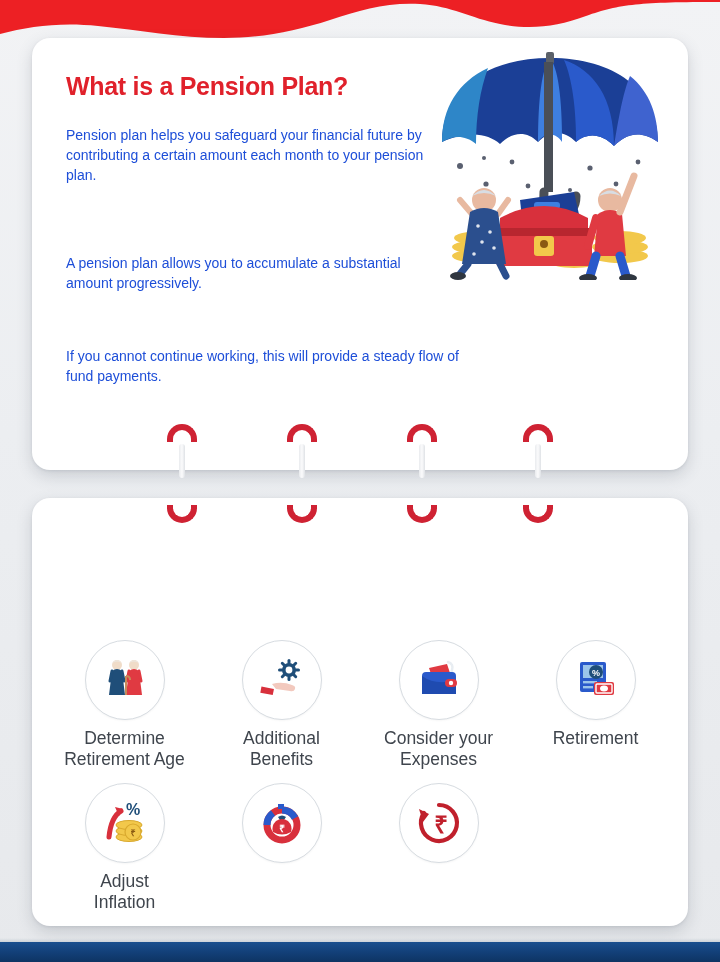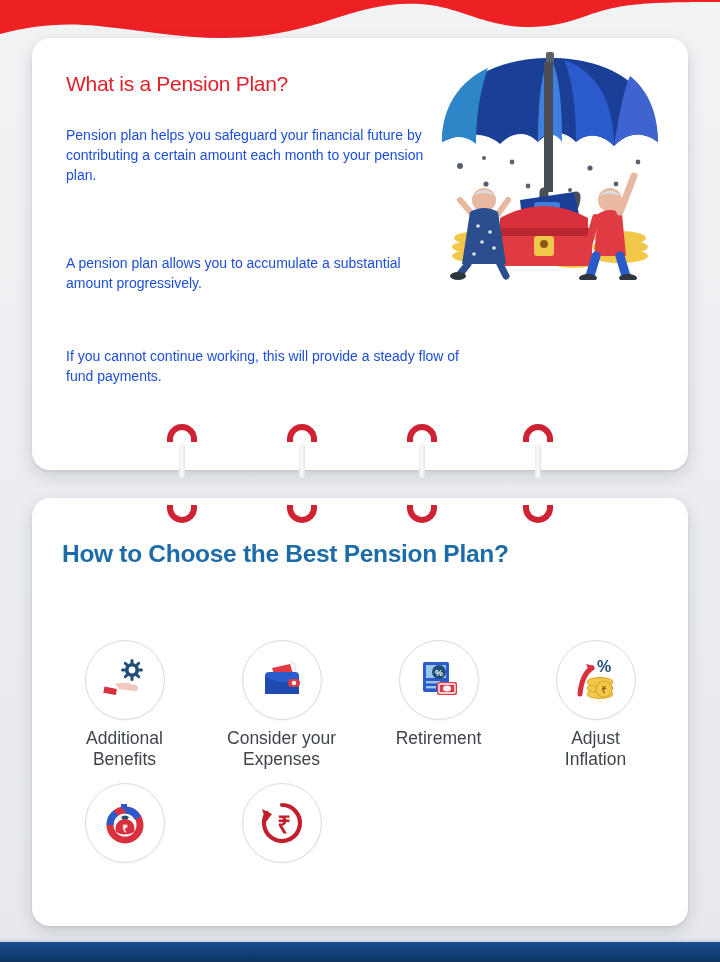--- a/index.html
+++ b/index.html
@@ -37,21 +37,21 @@
     border-radius:18px;
     box-shadow: 0 6px 16px rgba(70,80,95,0.20), 0 1px 3px rgba(70,80,95,0.12);
   }
   #card-top    { left:32px; top:38px;  width:656px; height:432px; }
   #card-bottom { left:32px; top:498px; width:656px; height:428px; }
 
   
   .title-red {
     position:absolute; left:34px; top:34px;
     color:#e0212b;
-    font-size:21px; font-weight:normal; letter-spacing:-0.3px;
+    font-size:25px; font-weight:bold; letter-spacing:-0.3px;
   }
   .para {
     position:absolute; left:34px;
     width:360px;
     color:#1d4ed8;
     font-size:14px; line-height:1.44;
   }
   #para1 { top:87px; }
   #para2 { top:215px; }
   #para3 { top:308px; width:420px; }
@@ -217,25 +217,42 @@
           <path d="M172,206 l-6,20 M196,206 l6,20" stroke="#2A5ACB" stroke-width="9" stroke-linecap="round"></path>
           <ellipse cx="164" cy="228" rx="9" ry="4" fill="#2F3640"></ellipse>
           <ellipse cx="204" cy="228" rx="9" ry="4" fill="#2F3640"></ellipse>
         </g>
       </svg>
     </div>
   </div>
 
   <div class="card" id="card-bottom">
 
-    <div class="title-blue">How to Choose the Best Pension Plan?</div>
 
 
     <div class="grid">
 
+      <div class="cell">
+        <div class="circle">
+          <svg width="48" height="48" viewBox="0 0 48 48" aria-hidden="true">
+            <circle cx="16" cy="9" r="5" fill="#F0DCC8"></circle>
+            <path d="M11,7 q5,-6 10,0 q-5,-3 -10,0 Z" fill="#EDE7DF"></path>
+            <path d="M11,15 q5,-4 10,0 l3,24 l-16,0 Z" fill="#1F4E79"></path>
+            <path d="M11,15 l-2,10 M21,15 l2,10" stroke="#1F4E79" stroke-width="3" stroke-linecap="round"></path>
+            <circle cx="33" cy="9" r="5" fill="#F0DCC8"></circle>
+            <path d="M28,7 q5,-6 10,0 q-5,-3 -10,0 Z" fill="#EDE7DF"></path>
+            <path d="M28,15 q5,-4 10,0 l3,24 l-16,0 Z" fill="#E03A42"></path>
+            <path d="M28,15 l-2,10 M38,15 l2,10" stroke="#E03A42" stroke-width="3" stroke-linecap="round"></path>
+            <path d="M25,20 l0,19" stroke="#C78B5A" stroke-width="2"></path>
+            <path d="M25,20 q4,0 4,4" stroke="#C78B5A" stroke-width="2" fill="none"></path>
+          </svg>
+        </div>
+        <div class="cell-label">Determine
+Retirement Age</div>
+      </div>
 
       <div class="cell">
         <div class="circle">
           <svg width="48" height="48" viewBox="0 0 48 48" aria-hidden="true">
             <g fill="#1F4E79">
               <circle cx="31" cy="14" r="7"></circle>
               <g>
                 <rect x="29.5" y="3" width="3" height="22" rx="1.5"></rect>
                 <rect x="29.5" y="3" width="3" height="22" rx="1.5" transform="rotate(45 31 14)"></rect>
                 <rect x="29.5" y="3" width="3" height="22" rx="1.5" transform="rotate(90 31 14)"></rect>

